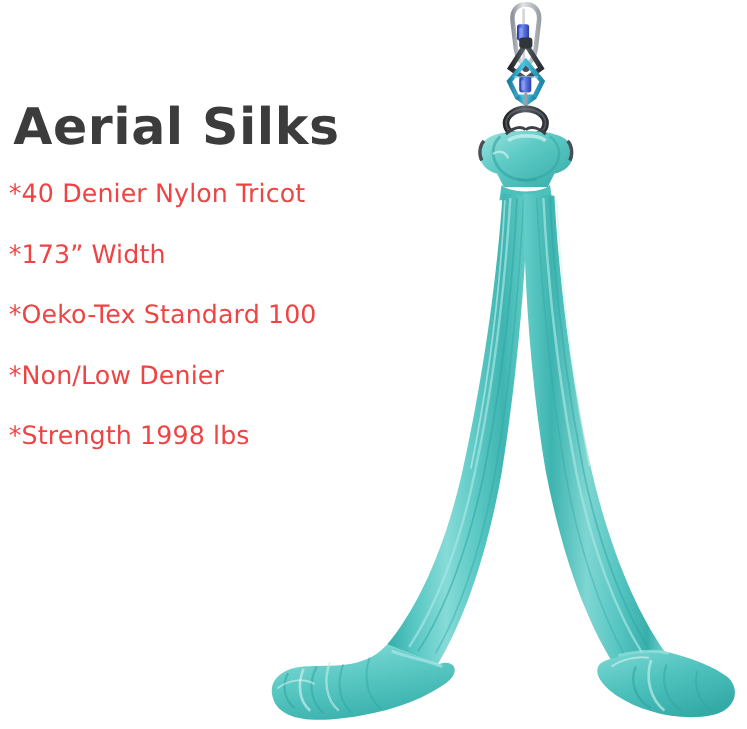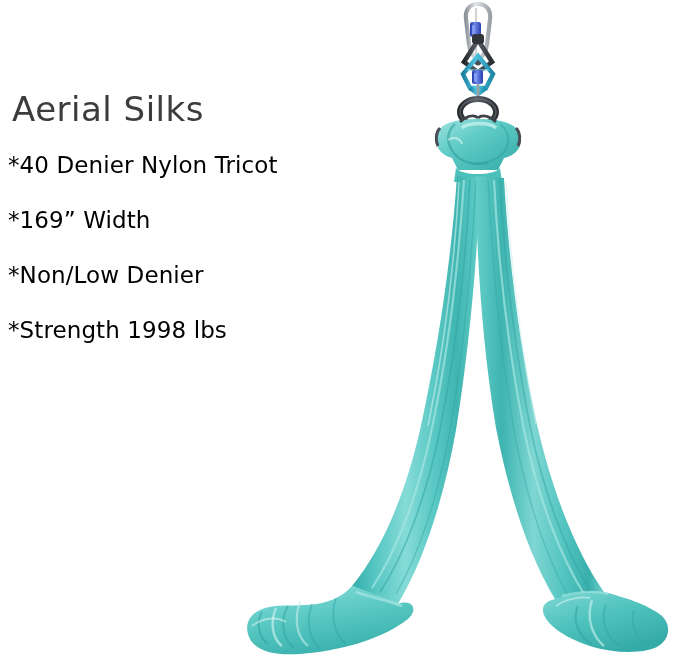--- a/index.html
+++ b/index.html
@@ -11,33 +11,33 @@
     position:relative;
   }
   #product-card{position:absolute;inset:0;background:#ffffff;}
 
   
   #text-panel{
     position:absolute;left:0;top:92px;width:380px;
   }
   #product-title{
     font-family:"DejaVu Sans","Liberation Sans",sans-serif;
-    font-size:34px;
+    font-size:46px;
     color:#3c3c3c;
     letter-spacing:0.5px;
     padding-left:12px;
-    font-weight:400;
+    font-weight:700;
     line-height:1;
     margin:0 0 28px 0;
     white-space:nowrap;
   }
   .spec-line{
     font-family:"DejaVu Sans","Liberation Sans",sans-serif;
     font-size:23px;
-    color:#000000;
+    color:#ef4444;
     padding-left:8px;
     margin-bottom:32px;
     letter-spacing:0.1px;
     line-height:1;
     white-space:nowrap;
   }
 
   
   #silk-figure{
     position:absolute;left:0;top:0;width:679px;height:663px;
@@ -197,18 +197,19 @@
       <path d="M592 600 C586 618 592 636 604 646" fill="none" stroke="#c4efed" stroke-width="2.4" opacity="0.65"></path>
       <path d="M556 606 C564 600 578 596 590 598" fill="none" stroke="#ffffff" stroke-width="1.8" opacity="0.45"></path>
       <path d="M562 596 C578 592 594 590 608 594" fill="none" stroke="#a9e7e4" stroke-width="2.4" opacity="0.6"></path>
     </g>
   </svg>
 
   <div id="text-panel">
     <div id="product-title">Aerial Silks</div>
 
     <div class="spec-line">*40 Denier Nylon Tricot</div>
-    <div class="spec-line">*169” Width</div>
+    <div class="spec-line">*173” Width</div>
+    <div class="spec-line">*Oeko-Tex Standard 100</div>
     <div class="spec-line">*Non/Low Denier</div>
     <div class="spec-line">*Strength 1998 lbs</div>
   </div>
 
 </div>
 
 </body></html>

